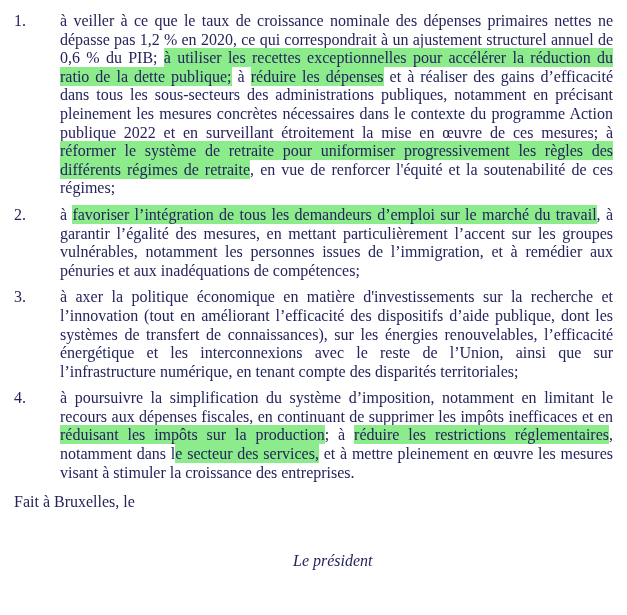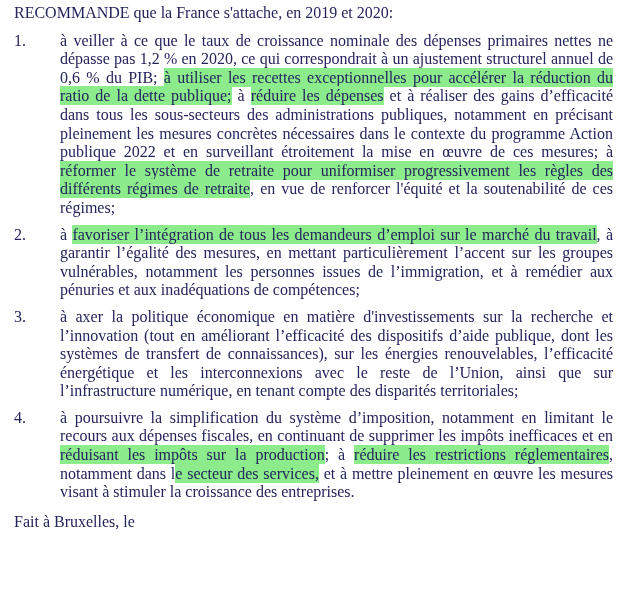--- a/index.html
+++ b/index.html
@@ -27,21 +27,20 @@
   .hl { background: var(--hl); padding: 1px 0; }
   .closing { margin: 11px 0 16px 0; }
   .signature { margin: 40px 0 0 279px; font-style: italic; }
   .signature p { margin: 0; }
 </style>
 </head>
 <body>
 
 <div class="page">
 
-  <p class="intro">RECOMMANDE que la France s'attache, en 2019 et 2020:</p>
 
   <div class="item">
     <span class="num">1.</span>
     <p class="body"><span>à veiller à ce que le taux de croissance nominale des dépenses primaires nettes ne dépasse pas 1,2 % en 2020, ce qui correspondrait à un ajustement structurel annuel de 0,6 % du PIB; </span><span class="hl">à utiliser les recettes exceptionnelles pour accélérer la réduction du ratio de la dette publique;</span><span> à </span><span class="hl">réduire les dépenses</span><span> et à réaliser des gains d’efficacité dans tous les sous-secteurs des administrations publiques, notamment en précisant pleinement les mesures concrètes nécessaires dans le contexte du programme Action publique 2022 et en surveillant étroitement la mise en œuvre de ces mesures; à </span><span class="hl">réformer le système de retraite pour uniformiser progressivement les règles des différents régimes de retraite</span><span>, en vue de renforcer l'équité et la soutenabilité de ces régimes;</span></p>
   </div>
 
   <div class="item">
     <span class="num">2.</span>
     <p class="body"><span>à </span><span class="hl">favoriser l’intégration de tous les demandeurs d’emploi sur le marché du travail</span><span>, à garantir l’égalité des mesures, en mettant particulièrement l’accent sur les groupes vulnérables, notamment les personnes issues de l’immigration, et à remédier aux pénuries et aux inadéquations de compétences;</span></p>
   </div>
@@ -52,15 +51,16 @@
   </div>
 
   <div class="item">
     <span class="num">4.</span>
     <p class="body"><span>à poursuivre la simplification du système d’imposition, notamment en limitant le recours aux dépenses fiscales, en continuant de supprimer les impôts inefficaces et en </span><span class="hl">réduisant les impôts sur la production</span><span>; à </span><span class="hl">réduire les restrictions réglementaires</span><span>, notamment dans l</span><span class="hl">e secteur des services,</span><span> et à mettre pleinement en œuvre les mesures visant à stimuler la croissance des entreprises.</span></p>
   </div>
 
   <p class="closing">Fait à Bruxelles, le</p>
 
   <div class="signature">
+    <p>Le président</p>
   </div>
 
 </div>
 
 </body></html>

